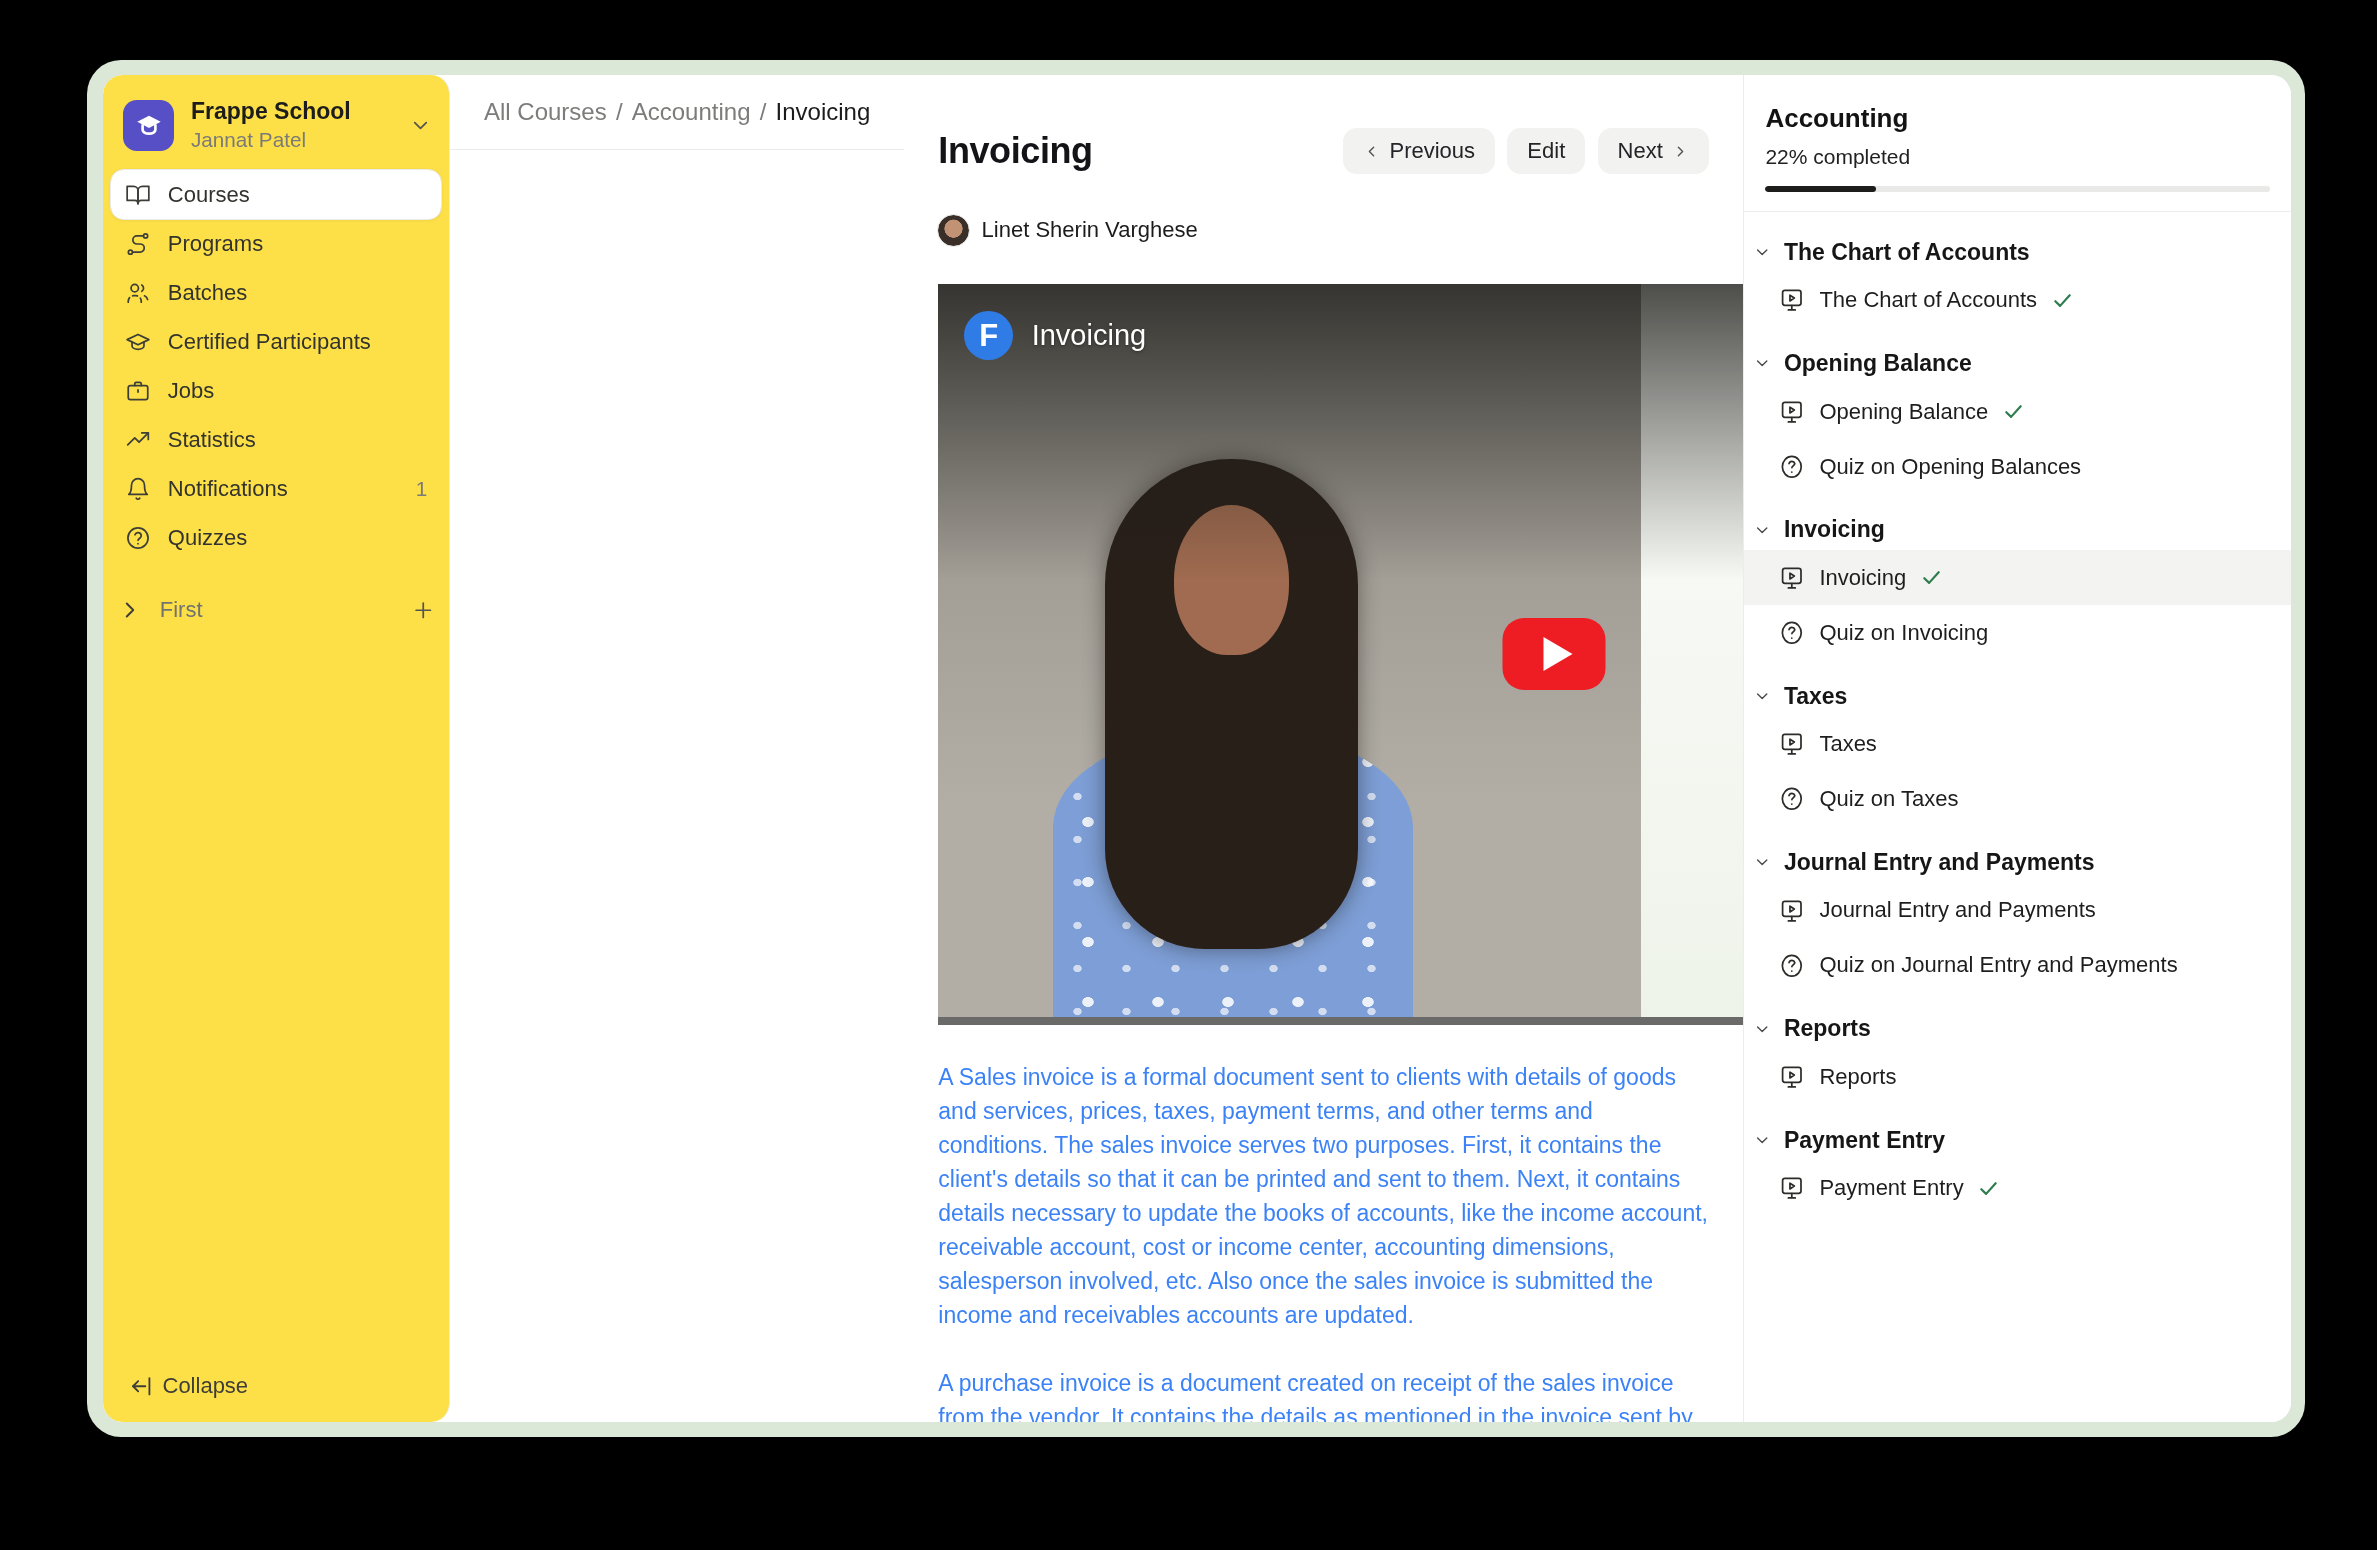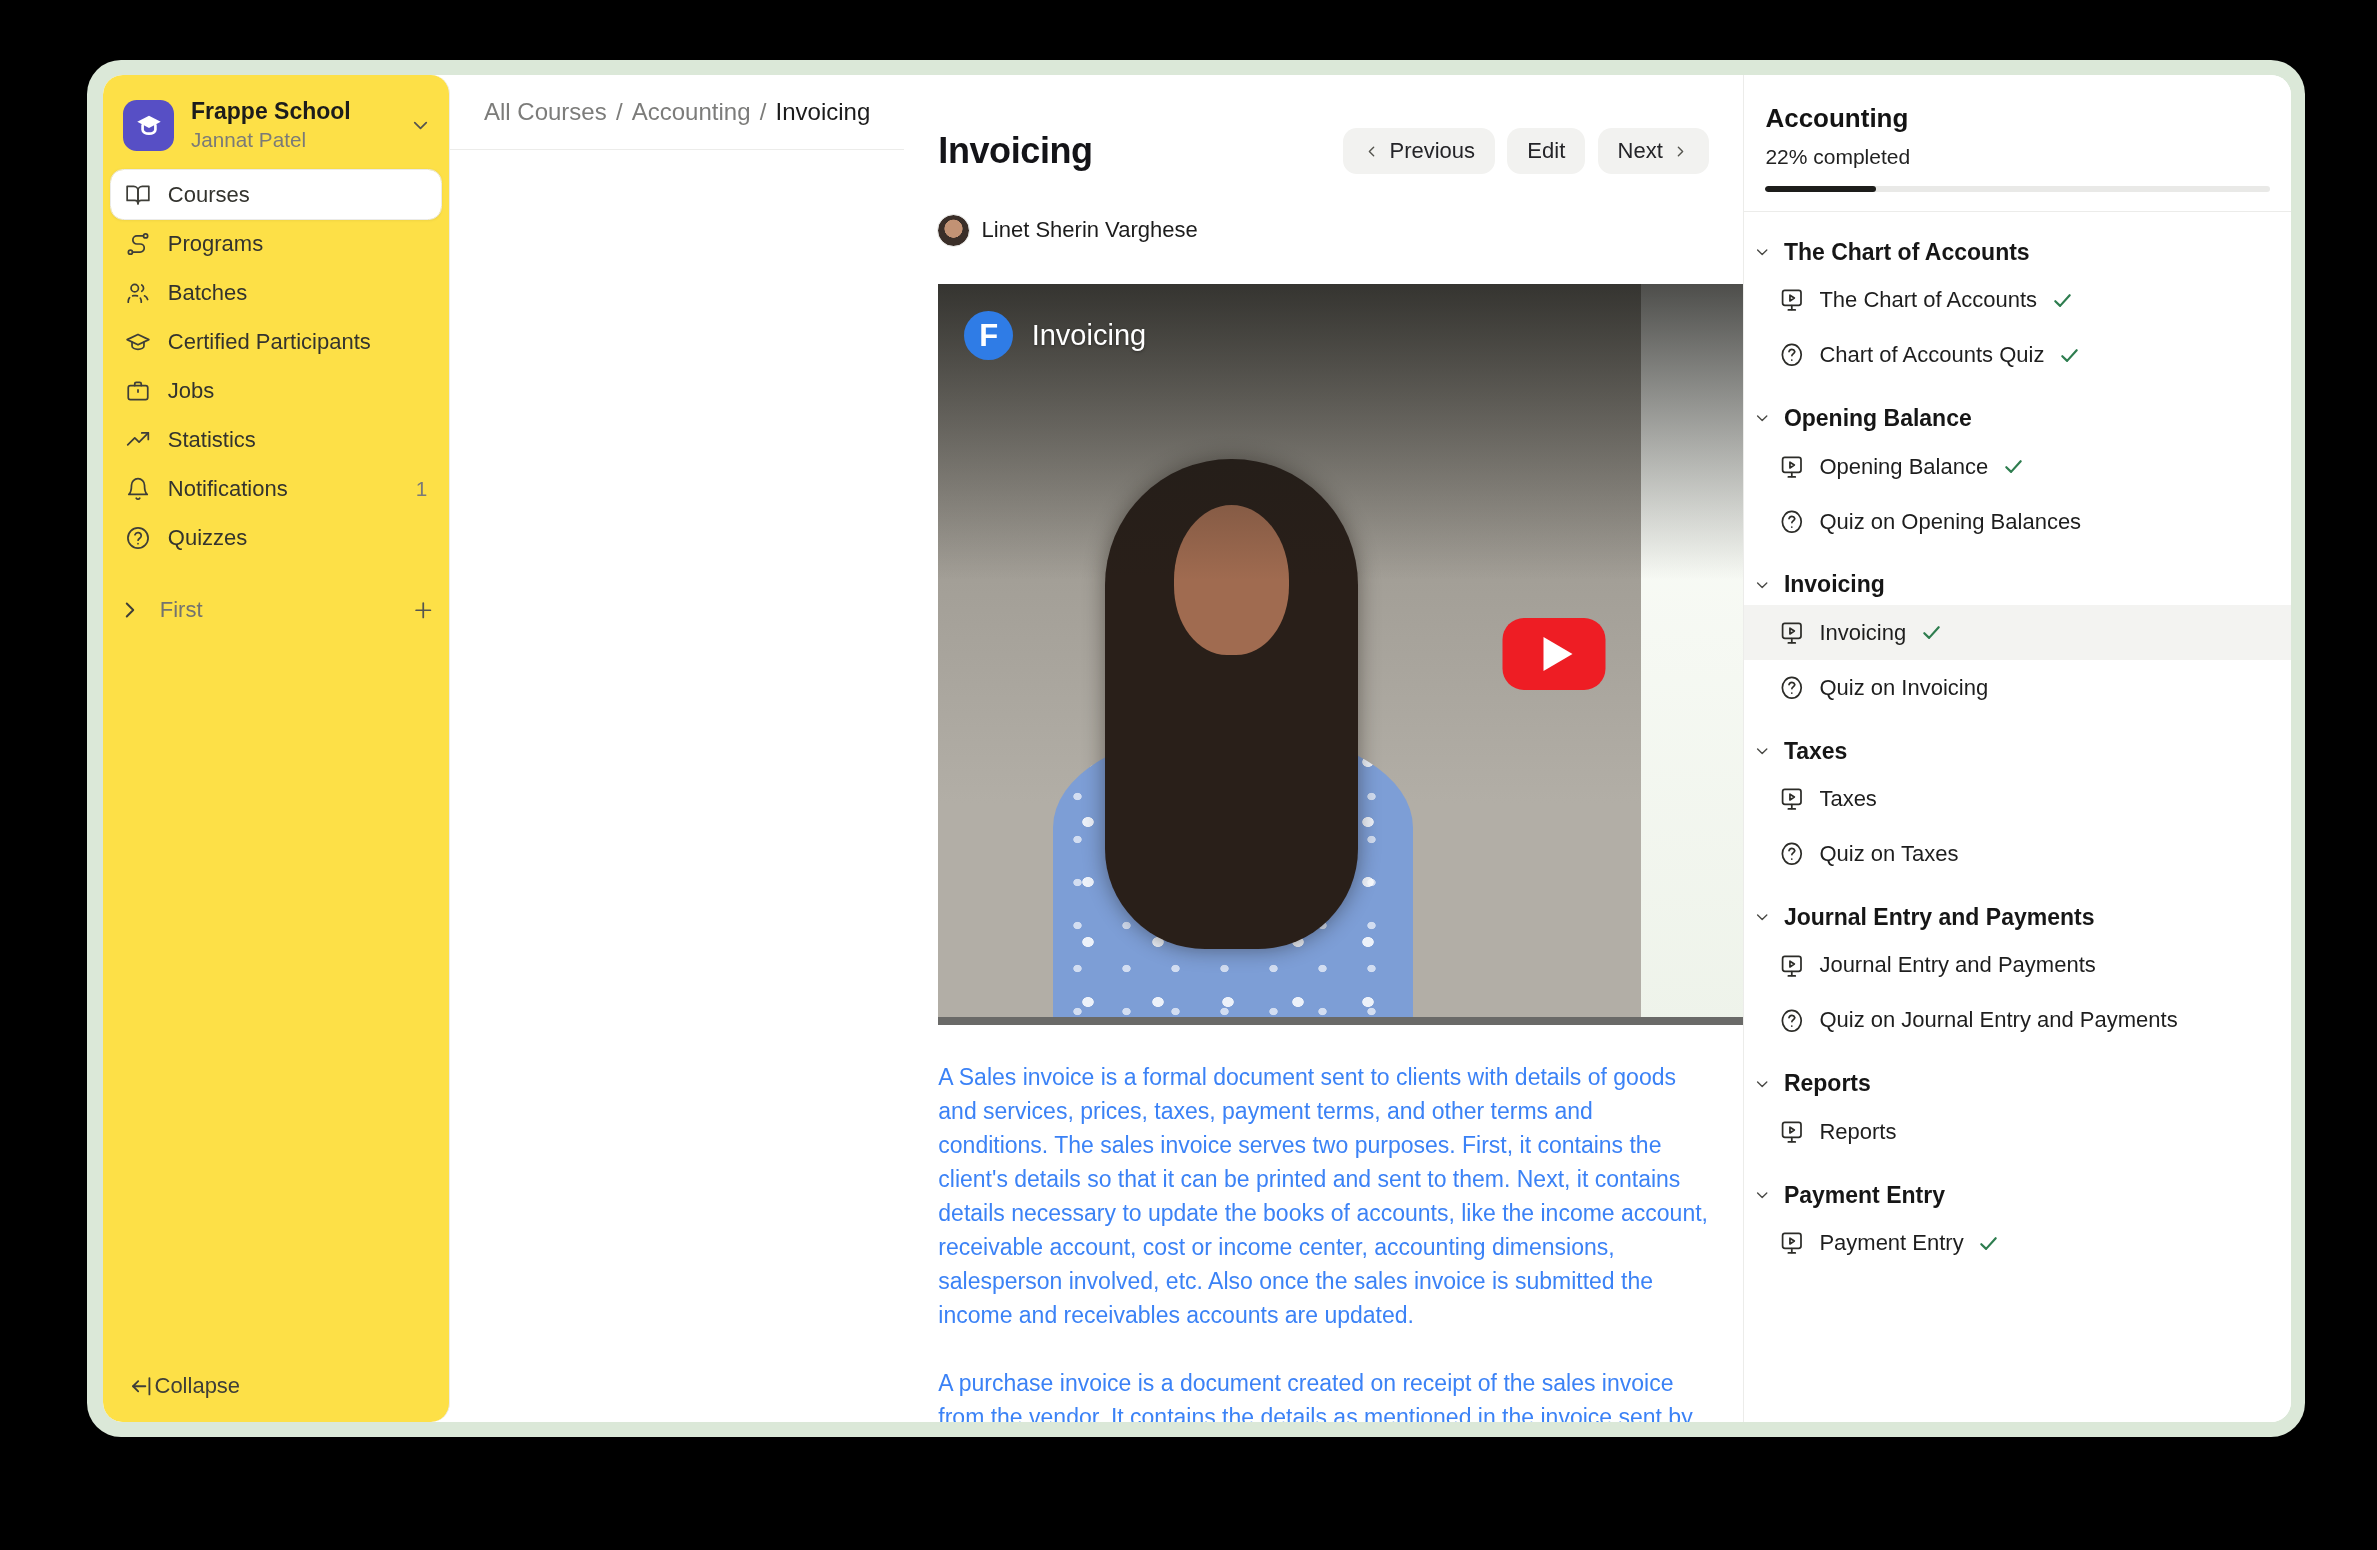--- a/index.html
+++ b/index.html
@@ -25,21 +25,21 @@
   .nav-item{height:49px;display:flex;align-items:center;gap:17px;padding:0 13.8px;
             border-radius:12.3px;color:#33332e;font-size:22px;cursor:pointer;}
   .nav-item.active{background:#fff;box-shadow:0 0.8px 3.1px rgba(0,0,0,.10);
             outline:0.8px solid #ebebe9;font-weight:500;}
   .nav-icon{display:flex;color:#3e3e38;}
   .nav-icon svg{width:26px;height:26px;}
   .nav-badge{margin-left:auto;color:#7a7a78;font-size:20.7px;}
   .more-row{margin-top:23px;height:49px;display:flex;align-items:center;gap:17px;
             padding:0 13.8px;color:#73736f;font-size:22px;}
   .more-plus{margin-left:auto;display:flex;color:#55554f;}
-  .collapse{margin-top:auto;display:flex;align-items:center;gap:1px;
+  .collapse{margin-top:auto;display:flex;align-items:center;gap:9px;
             padding:21.4px 26px 23px;color:#3e3e38;font-size:22px;}
   .collapse svg{width:24.5px;height:24.5px;}
 
   
   .main{flex:1;display:flex;flex-direction:row;background:#fff;min-width:0;}
   .crumbbar{height:74px;min-height:74px;border-bottom:0.8px solid #ececea;display:flex;
             align-items:center;padding:0 34px;font-size:24px;color:#7c7c7a;gap:9.2px;white-space:nowrap;}
   .crumb-cur{color:#1b1b1b;font-weight:500;}
   .content{flex:1;padding:31px 34px 0;overflow:hidden;}
   .title-row{display:flex;align-items:center;justify-content:space-between;}
@@ -350,35 +350,20 @@
                 <path d="M9 20.8h6"></path>
               </svg>
             </span>
             <span class="ol-label">The Chart of Accounts</span>
             <span class="ol-check">
               <svg viewBox="0 0 24 24" fill="none" stroke="#2e7d4f" stroke-width="2.3" stroke-linecap="round" stroke-linejoin="round">
                 <polyline points="4.5 12.8 9.5 17.6 19.5 6.5"></polyline>
               </svg>
             </span>
           </div>
-          <div class="ol-row">
-            <span class="ol-icon">
-              <svg viewBox="0 0 24 24" fill="none" stroke="currentColor" stroke-width="1.5" stroke-linecap="round" stroke-linejoin="round">
-                <ellipse cx="12" cy="12" rx="8.2" ry="9"></ellipse>
-                <path d="M9.6 9.2a2.6 2.6 0 0 1 5-0.1c0 1.8-2.5 2.3-2.5 3.6"></path>
-                <path d="M12 16.6h.01"></path>
-              </svg>
-            </span>
-            <span class="ol-label">Chart of Accounts Quiz</span>
-            <span class="ol-check">
-              <svg viewBox="0 0 24 24" fill="none" stroke="#2e7d4f" stroke-width="2.3" stroke-linecap="round" stroke-linejoin="round">
-                <polyline points="4.5 12.8 9.5 17.6 19.5 6.5"></polyline>
-              </svg>
-            </span>
-          </div>
         </div>
         <div class="ol-section">
           <div class="ol-section-header">
             <span class="ol-chev">
               <svg viewBox="0 0 24 24" fill="none" stroke="currentColor" stroke-width="1.8" stroke-linecap="round" stroke-linejoin="round">
                 <polyline points="6 9 12 15 18 9"></polyline>
               </svg>
             </span>
             <span class="ol-section-title">Opening Balance</span>
           </div>

